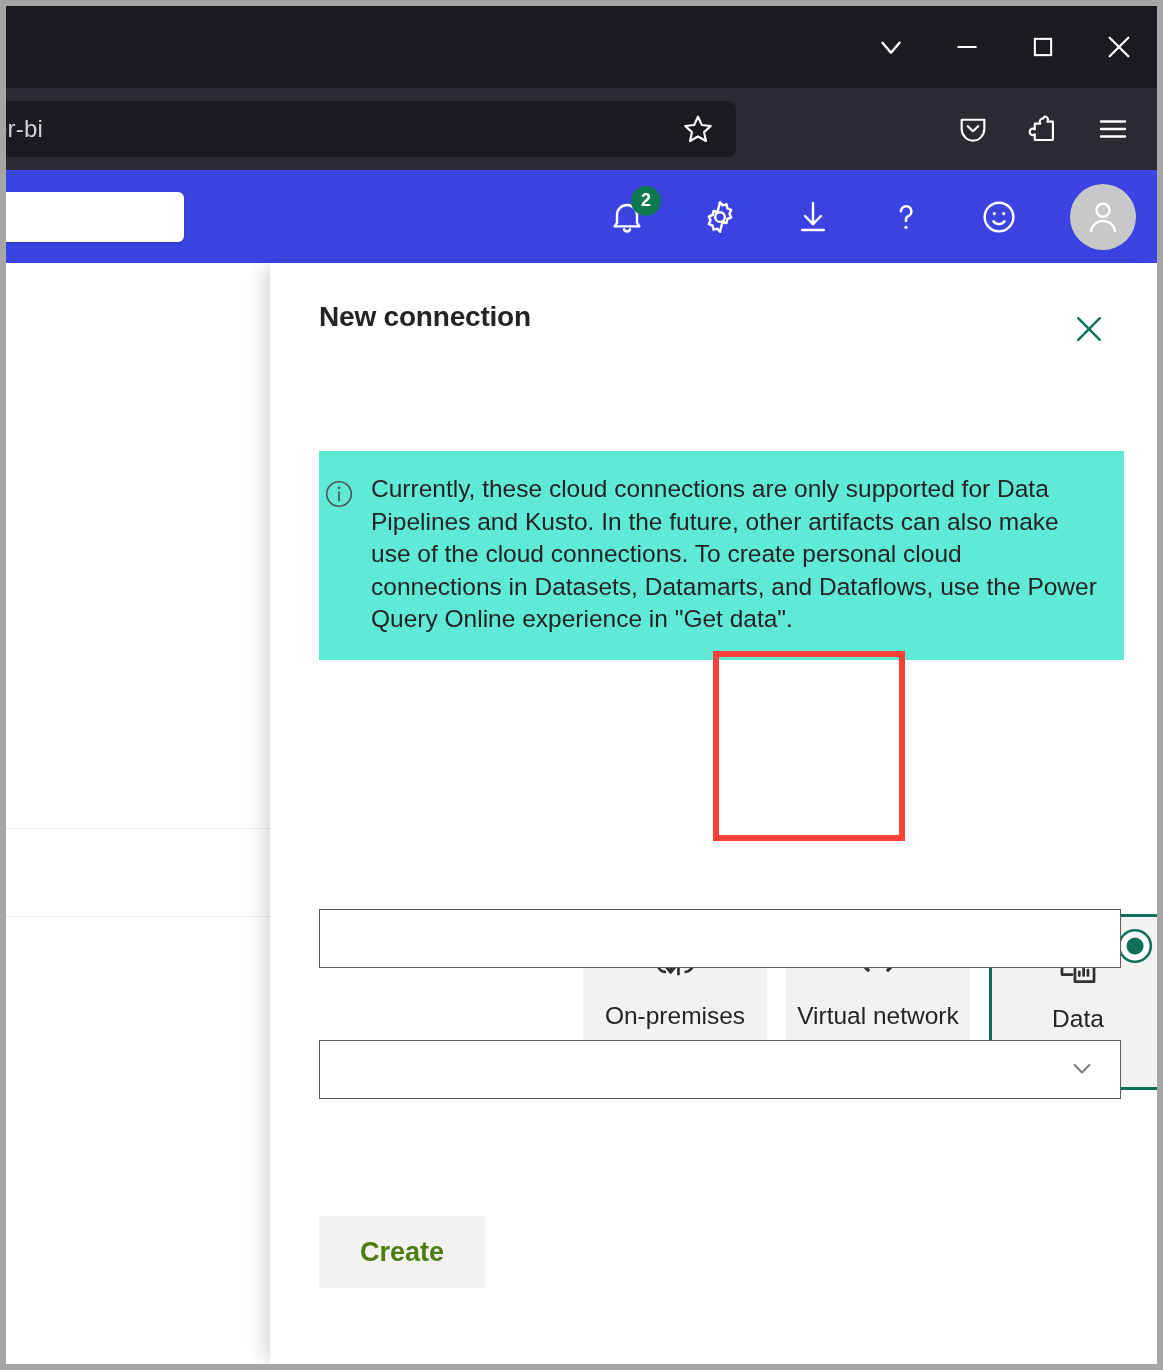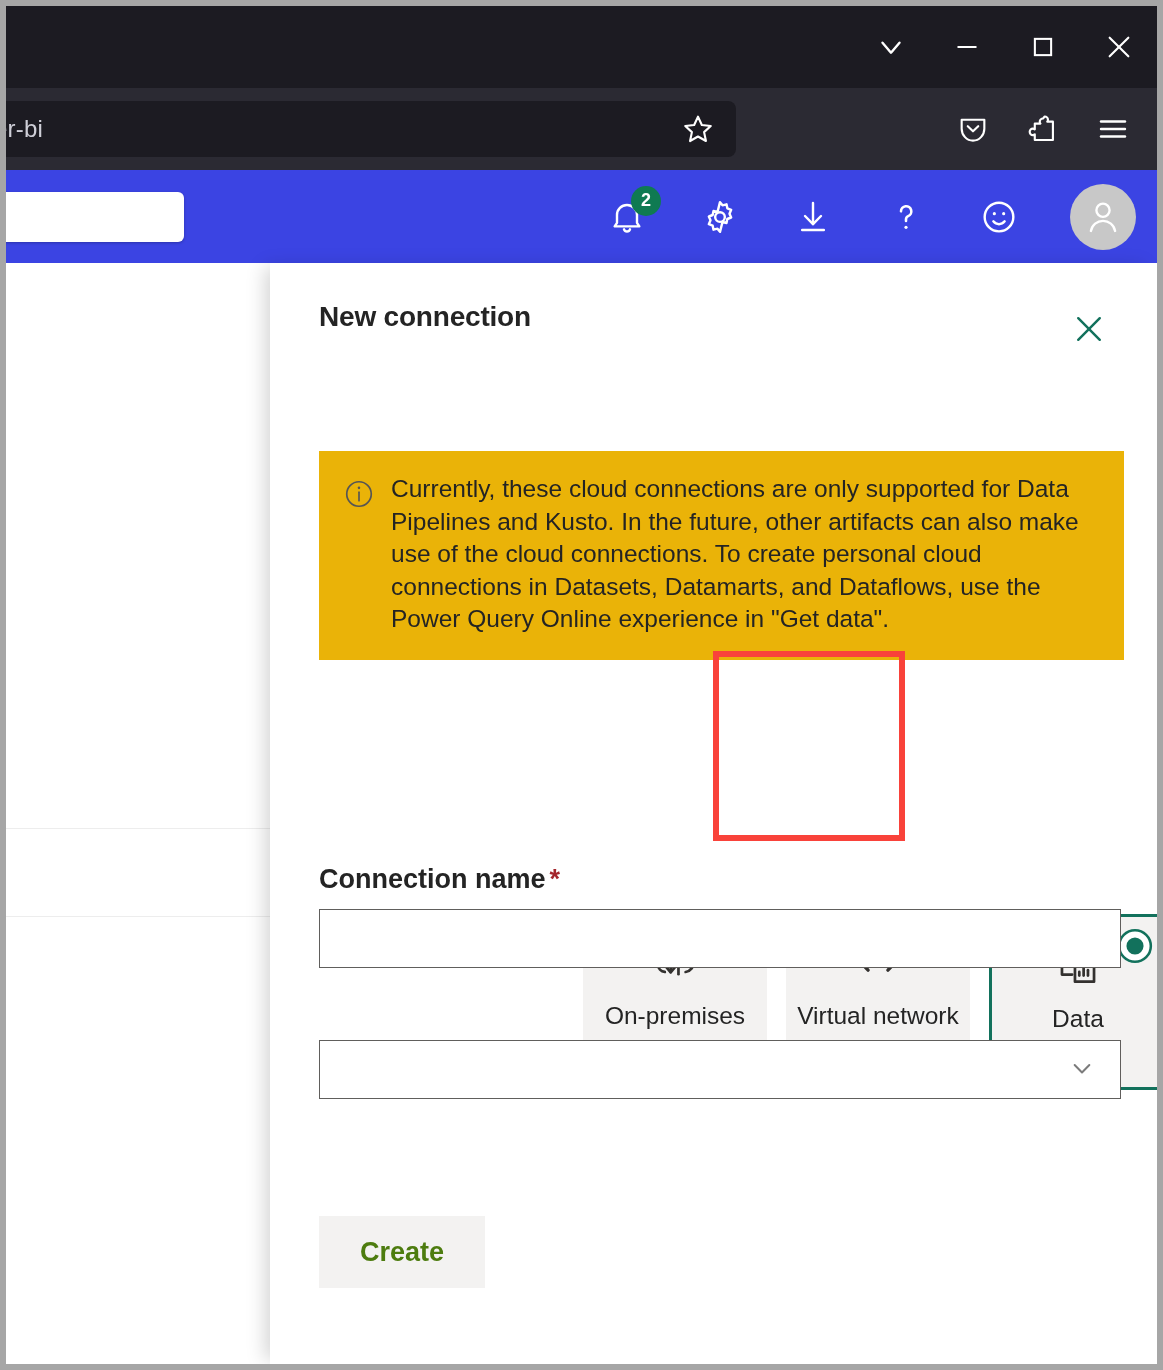--- a/index.html
+++ b/index.html
@@ -203,22 +203,22 @@
     cursor: pointer;
   }
 
   
   .info-box {
     position: absolute;
     left: 49px;
     top: 188px;
     width: 805px;
     box-sizing: border-box;
-    background: #eab308;
-    padding: 22px 26px 24px 24px;
+    background: #5eead4;
+    padding: 22px 26px 24px 4px;
     display: flex;
     gap: 16px;
   }
   .info-icon {
     flex: 0 0 auto;
     margin-top: 5px;
   }
   .info-text {
     font-size: 24.5px;
     line-height: 1.33;
@@ -544,23 +544,20 @@
           </svg>
         </div>
         <div class="card-label">Data</div>
       </div>
     </div>
 
   </div>
 
   <div class="highlight-box"></div>
 
-  <div class="field-label" id="conn-name-label">
-    <span>Connection name</span><span class="req-star">*</span>
-  </div>
   <input class="text-input" id="conn-name-input" type="text" placeholder="" style="">
 
   <div id="conn-type-select">
     <span>
       <svg width="32" height="32" viewBox="0 0 24 24" fill="none" stroke="#7b7b7b" stroke-width="1.5" stroke-linecap="round" stroke-linejoin="round">
           <polyline points="6.5,9.8 12,15.4 17.5,9.8"></polyline>
         </svg>
     </span>
   </div>
 

